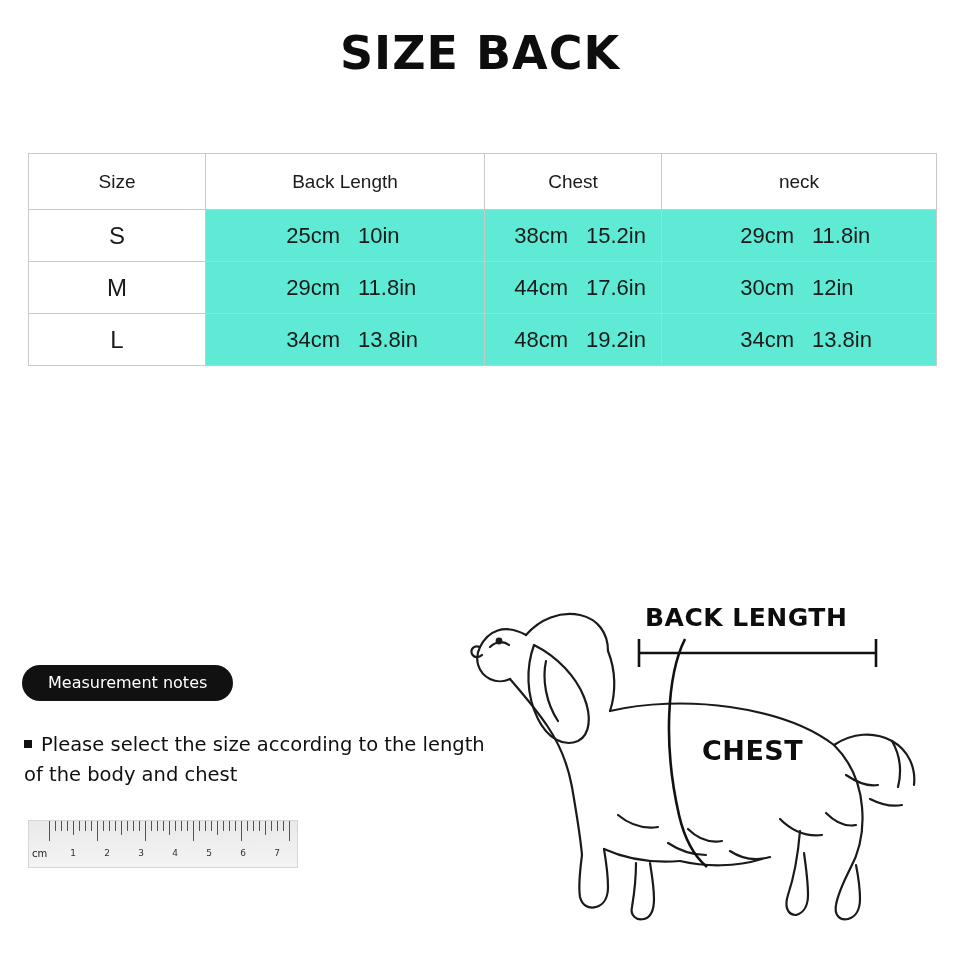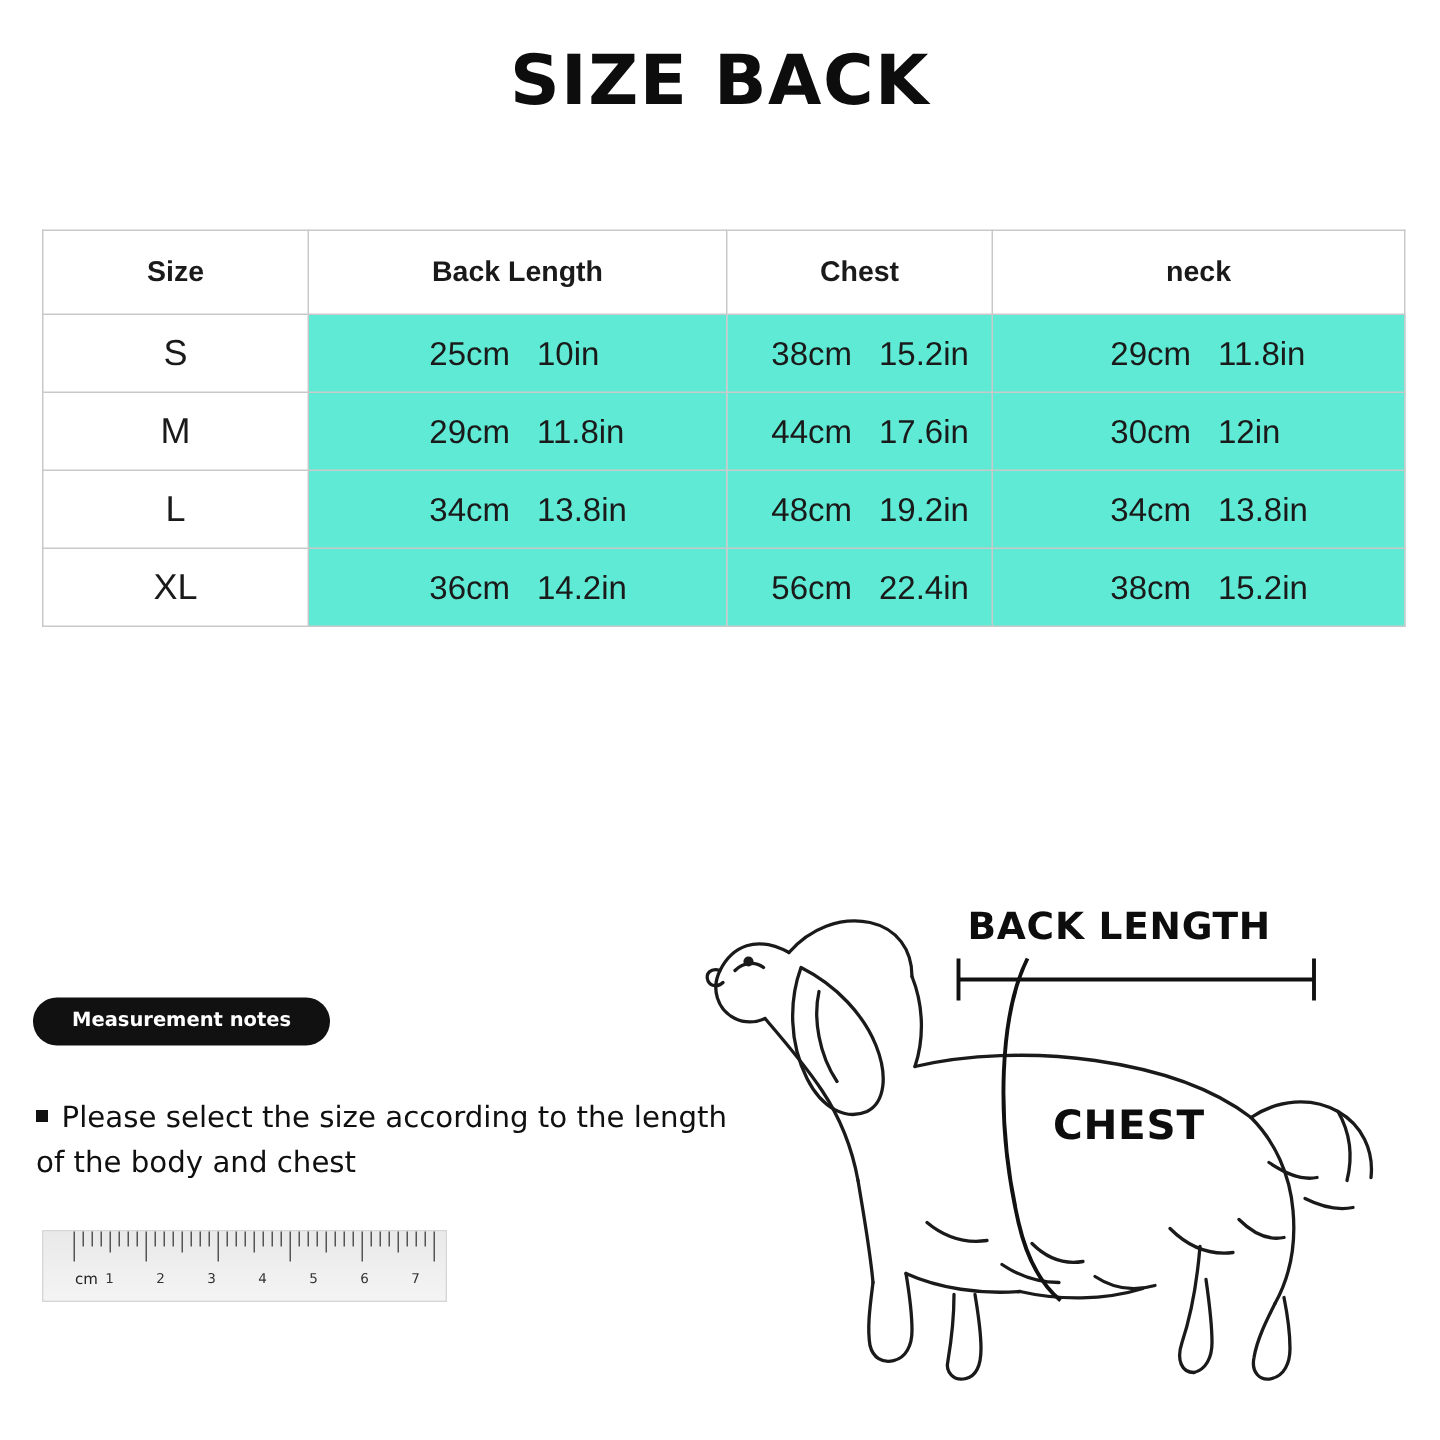--- a/index.html
+++ b/index.html
@@ -65,34 +65,33 @@
   .cellpair {
     display: flex;
     justify-content: center;
     align-items: baseline;
     gap: 18px;
     white-space: nowrap;
   }
   .cellpair .metric { min-width: 74px; text-align: right; }
   .cellpair .imp { min-width: 66px; text-align: left; }
   .size-label { font-size: 24px; }
-  .head-label { font-size: 19px; font-weight: bold; }
+  .head-label { font-size: 19px; font-weight: normal; }
 
   
   .notes-badge {
     position: absolute;
     left: 22px;
     top: 665px;
     background: #111111;
     color: #ffffff;
     border-radius: 22px;
     padding: 8px 26px 9px 26px;
-    font-size: 13px;
-    font-family: "DejaVu Sans", sans-serif;
-    font-weight: bold;
+    font-size: 16px;
+    font-family: "DejaVu Sans", sans-serif;
   }
   .notes-text {
     position: absolute;
     left: 24px;
     top: 730px;
     width: 470px;
     font-size: 19.5px;
     line-height: 1.55;
     color: #101010;
     font-family: "DejaVu Sans", sans-serif;
@@ -133,21 +132,21 @@
     font-size: 9px;
     color: #333;
     font-family: "DejaVu Sans", sans-serif;
   }
   .ruler .nums span {
     position: absolute;
     transform: translateX(-50%);
   }
   .ruler .cmlabel {
     position: absolute;
-    left: 21px;
+    left: 3px;
     top: 27px;
     font-size: 10px;
     color: #222;
     font-family: "DejaVu Sans", sans-serif;
   }
 
   
   .dog-area {
     position: absolute;
     left: 430px;
@@ -269,43 +268,20 @@
             </span>
         </td>
         <td class="c-neck shade">
           <span class="cellpair">
               <span class="metric">34cm</span>
               <span class="imp">13.8in</span>
             </span>
         </td>
       </tr>
 
-      <tr>
-        <td class="c-size">
-          <span class="size-label">XL</span>
-        </td>
-        <td class="c-back shade">
-          <span class="cellpair">
-              <span class="metric">36cm</span>
-              <span class="imp">14.2in</span>
-            </span>
-        </td>
-        <td class="c-chest shade">
-          <span class="cellpair">
-              <span class="metric">56cm</span>
-              <span class="imp">22.4in</span>
-            </span>
-        </td>
-        <td class="c-neck shade">
-          <span class="cellpair">
-              <span class="metric">38cm</span>
-              <span class="imp">15.2in</span>
-            </span>
-        </td>
-      </tr>
 
 
     </tbody>
   </table>
 </div>
 
 <div class="notes-badge">Measurement notes</div>
 
 <div class="notes-text">
   <span class="bullet"></span><span>Please select the size according to the length</span><br>

